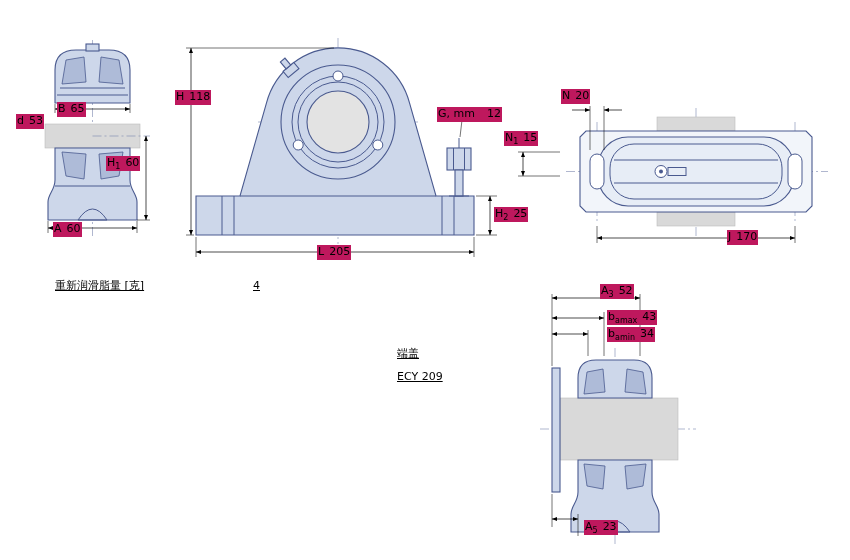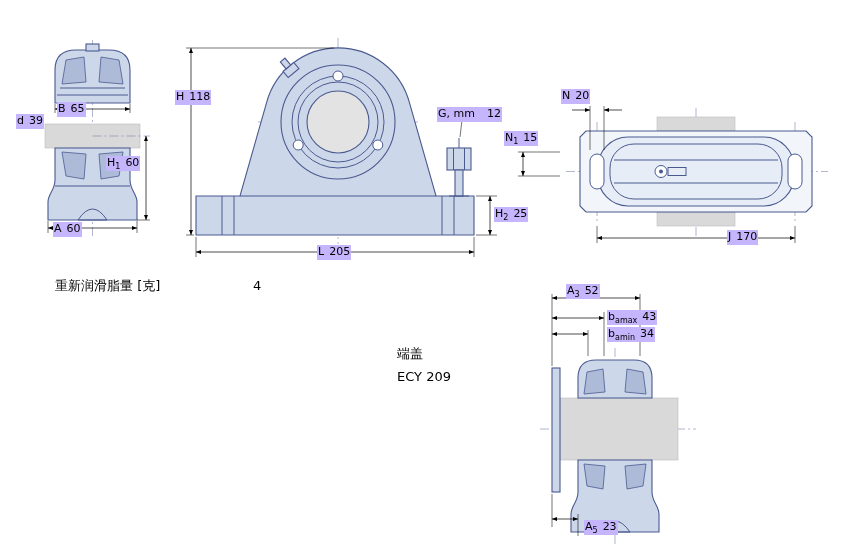--- a/index.html
+++ b/index.html
@@ -10,25 +10,25 @@
   svg { position:absolute; left:0; top:0; }
   .lnr  { stroke:var(--line); fill:none; stroke-width:1; }
   .fillL{ fill:var(--fill_light); stroke:var(--line); stroke-width:1.1; }
   .fillM{ fill:var(--fill_mid); stroke:var(--line); stroke-width:0.8; }
   .fillW{ fill:#ffffff; stroke:var(--line); stroke-width:1; }
   .fillP{ fill:#f2f5fa; stroke:var(--line); stroke-width:1.1; }
   .shaftR{ fill:var(--shaft); stroke:#bcbcbc; stroke-width:0.6; }
   .dimln{ stroke:var(--dim); stroke-width:0.7; fill:none; }
   .extln{ stroke:var(--dim); stroke-width:0.55; fill:none; }
   .cl   { stroke:#7b87ae; stroke-width:0.6; fill:none; stroke-dasharray:9 3 2 3; }
-  .lbl  { position:absolute; font-size:11px; color:#000; background:#c4b5fd; line-height:13px; white-space:nowrap; padding:0 1px; }
+  .lbl  { position:absolute; font-size:11px; color:#000; background:#be185d; line-height:13px; white-space:nowrap; padding:0 1px; }
   .lbl sub { font-size:8px; line-height:1; }
   .val  { margin-left:5px; }
   .val-wide { margin-left:12px; }
-  .note { position:absolute; font-size:13px; color:#000; white-space:nowrap; line-height:14px; }
+  .note { position:absolute; font-size:11px; color:#000; white-space:nowrap; line-height:14px;text-decoration:underline; }
 </style>
 </head>
 <body>
 
 <div class="stage">
 
   <svg width="850" height="560" viewBox="0 0 850 560">
     <defs>
       <marker id="arr" viewBox="0 0 10 10" refX="9.5" refY="5" markerWidth="8" markerHeight="8" orient="auto-start-reverse">
         <path d="M0,1.2 L9.5,5 L0,8.8 Z" fill="#000"></path>
@@ -152,34 +152,34 @@
         <line class="extln" x1="588" y1="330" x2="588" y2="356"></line>
         <line class="dimln" x1="552" y1="334" x2="588" y2="334" marker-start="url(#arr)" marker-end="url(#arr)"></line>
         <line class="extln" x1="552" y1="494" x2="552" y2="527"></line>
         <line class="extln" x1="578" y1="514" x2="578" y2="536"></line>
         <line class="dimln" x1="552" y1="519" x2="578" y2="519" marker-start="url(#arr)" marker-end="url(#arr)"></line>
       </g>
     </g>
   </svg>
 
   <span class="lbl" style="left:57px;top:102px"><span>B</span><sub></sub><span class="val">65</span></span>
-  <span class="lbl" style="left:16px;top:114px"><span>d</span><sub></sub><span class="val">39</span></span>
+  <span class="lbl" style="left:16px;top:114px"><span>d</span><sub></sub><span class="val">53</span></span>
   <span class="lbl" style="left:106px;top:156px"><span>H</span><sub>1</sub><span class="val">60</span></span>
   <span class="lbl" style="left:53px;top:222px"><span>A</span><sub></sub><span class="val">60</span></span>
 
   <span class="lbl" style="left:175px;top:90px"><span>H</span><sub></sub><span class="val">118</span></span>
   <span class="lbl" style="left:437px;top:107px"><span>G, mm</span><sub></sub><span class="val-wide">12</span></span>
   <span class="lbl" style="left:494px;top:207px"><span>H</span><sub>2</sub><span class="val">25</span></span>
   <span class="lbl" style="left:317px;top:245px"><span>L</span><sub></sub><span class="val">205</span></span>
 
   <span class="lbl" style="left:561px;top:89px"><span>N</span><sub></sub><span class="val">20</span></span>
   <span class="lbl" style="left:504px;top:131px"><span>N</span><sub>1</sub><span class="val">15</span></span>
   <span class="lbl" style="left:727px;top:230px"><span>J</span><sub></sub><span class="val">170</span></span>
 
-  <span class="lbl" style="left:566px;top:284px"><span>A</span><sub>3</sub><span class="val">52</span></span>
+  <span class="lbl" style="left:600px;top:284px"><span>A</span><sub>3</sub><span class="val">52</span></span>
   <span class="lbl" style="left:607px;top:310px"><span>b</span><sub>amax</sub><span class="val">43</span></span>
   <span class="lbl" style="left:607px;top:327px"><span>b</span><sub>amin</sub><span class="val">34</span></span>
   <span class="lbl" style="left:584px;top:520px"><span>A</span><sub>5</sub><span class="val">23</span></span>
 
   <span class="note" style="left:55px;top:279px">重新润滑脂量 [克]</span>
   <span class="note" style="left:253px;top:279px">4</span>
   <span class="note" style="left:397px;top:347px">端盖</span>
   <span class="note" style="left:397px;top:370px">ECY 209</span>
 
 </div>

